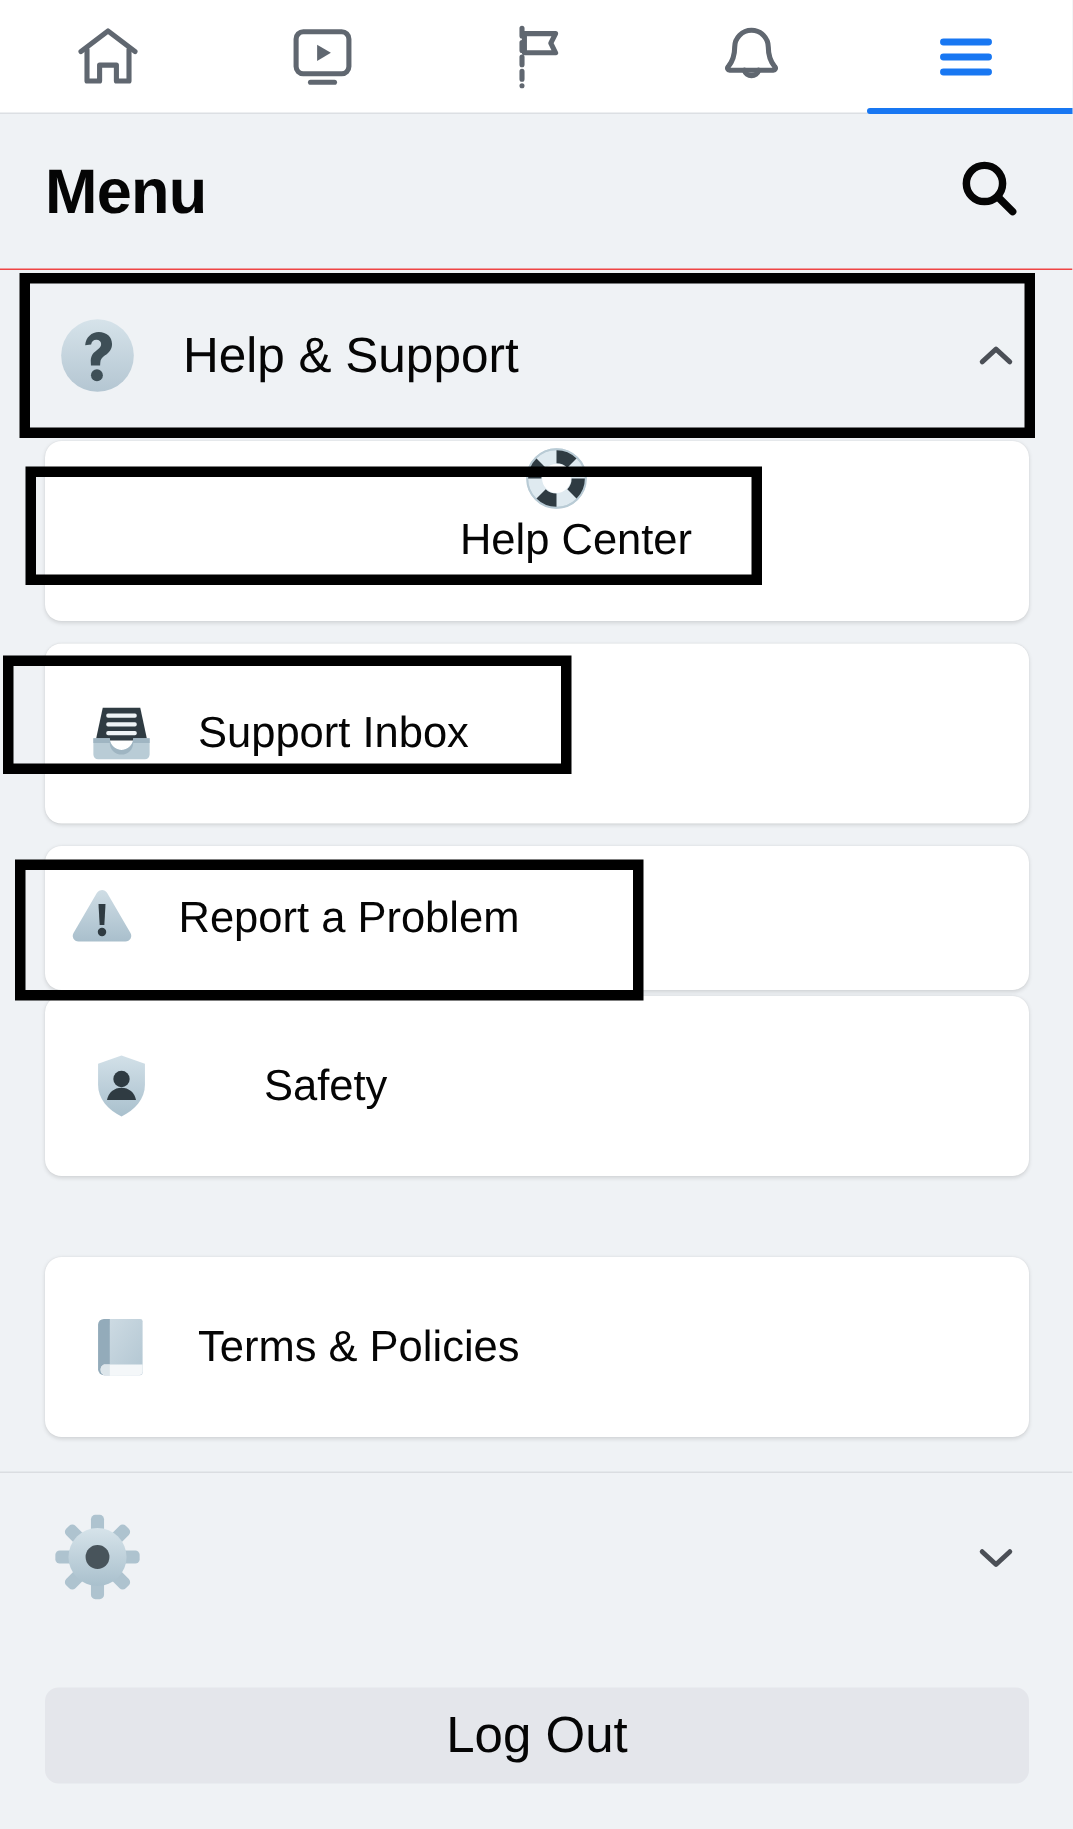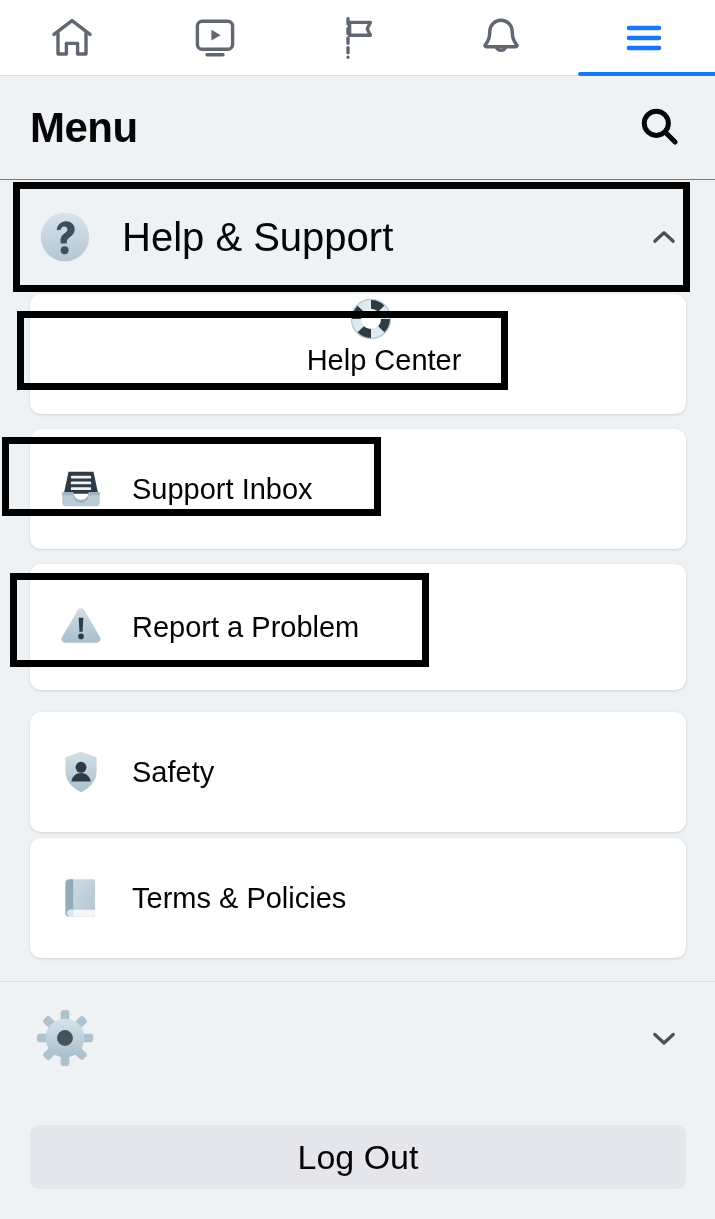--- a/index.html
+++ b/index.html
@@ -48,21 +48,21 @@
 
   
   .section-header {
     position: absolute; left: 0; width: 715px;
     background: #eff2f5;
     display: flex; align-items: center;
     padding: 0 34px 0 34px;
   }
   .section-header .emoji-ico { width: 62px; height: 62px; flex: 0 0 62px; }
   .section-header .sh-label {
-    font-size: 40px; color: #050505; font-weight: normal;
+    font-size: 33px; color: #050505; font-weight: normal;
     margin-left: 26px; white-space: nowrap;
   }
   .section-header .sh-spacer { flex: 1; }
   .chev { width: 34px; height: 34px; }
 
   
   .card {
     position: absolute; left: 30px; width: 656px;
     background: #ffffff;
     border-radius: 11px;
@@ -212,38 +212,38 @@
         <rect x="19" y="15" width="26" height="3.6" rx="1.5" fill="#eef3f6"></rect>
         <rect x="19" y="22.4" width="26" height="3.6" rx="1.5" fill="#eef3f6"></rect>
         <rect x="19" y="29.8" width="26" height="3.6" rx="1.5" fill="#eef3f6"></rect>
         <path d="M8 36h14a10 10 0 0 0 20 0h14v14a4 4 0 0 1-4 4H12a4 4 0 0 1-4-4z" fill="#b9ccd6"></path>
         <path d="M8 36h14a10 10 0 0 0 20 0h14v4H42a10 10 0 0 1-20 0H8z" fill="#9fb5c2"></path>
       </svg>
     </span>
     <span class="card-label">Support Inbox</span>
   </div>
 
-  <div class="card" style="top:564px; height:126px;">
+  <div class="card" style="top:564px; height:96px;padding-left:13px;">
     <span class="emoji-ico">
       <svg width="50" height="50" viewBox="0 0 64 64">
         <defs>
           <linearGradient id="gw" x1="0" y1="0" x2="0" y2="1">
             <stop offset="0" stop-color="#cfdde5"></stop>
               <stop offset="1" stop-color="#a9bfcc"></stop>
           </linearGradient>
         </defs>
         <path d="M32 8c1.8 0 3.4 1 4.3 2.5l20 34.2c1.9 3.2-.4 7.3-4.3 7.3H12c-3.9 0-6.2-4.1-4.3-7.3l20-34.2A5 5 0 0 1 32 8z" fill="url(#gw)"></path>
         <path d="M29 20h6l-1 18h-4z" fill="#2f3b42"></path>
         <circle cx="32" cy="44" r="3.6" fill="#2f3b42"></circle>
       </svg>
     </span>
     <span class="card-label">Report a Problem</span>
   </div>
 
-  <div class="card" style="top:712px; height:120px;">
+  <div class="card" style="top:664px; height:120px;gap:44px;">
     <span class="emoji-ico">
       <svg width="50" height="50" viewBox="0 0 64 64">
         <defs>
           <linearGradient id="gs" x1="0" y1="0" x2="0" y2="1">
             <stop offset="0" stop-color="#d2e0e8"></stop>
               <stop offset="1" stop-color="#a9c0cd"></stop>
           </linearGradient>
         </defs>
         <path d="M32 6 12 13v18c0 12 8.5 21.5 20 27 11.5-5.5 20-15 20-27V13z" fill="url(#gs)"></path>
         <circle cx="32" cy="26" r="7" fill="#2f3b42"></circle>

